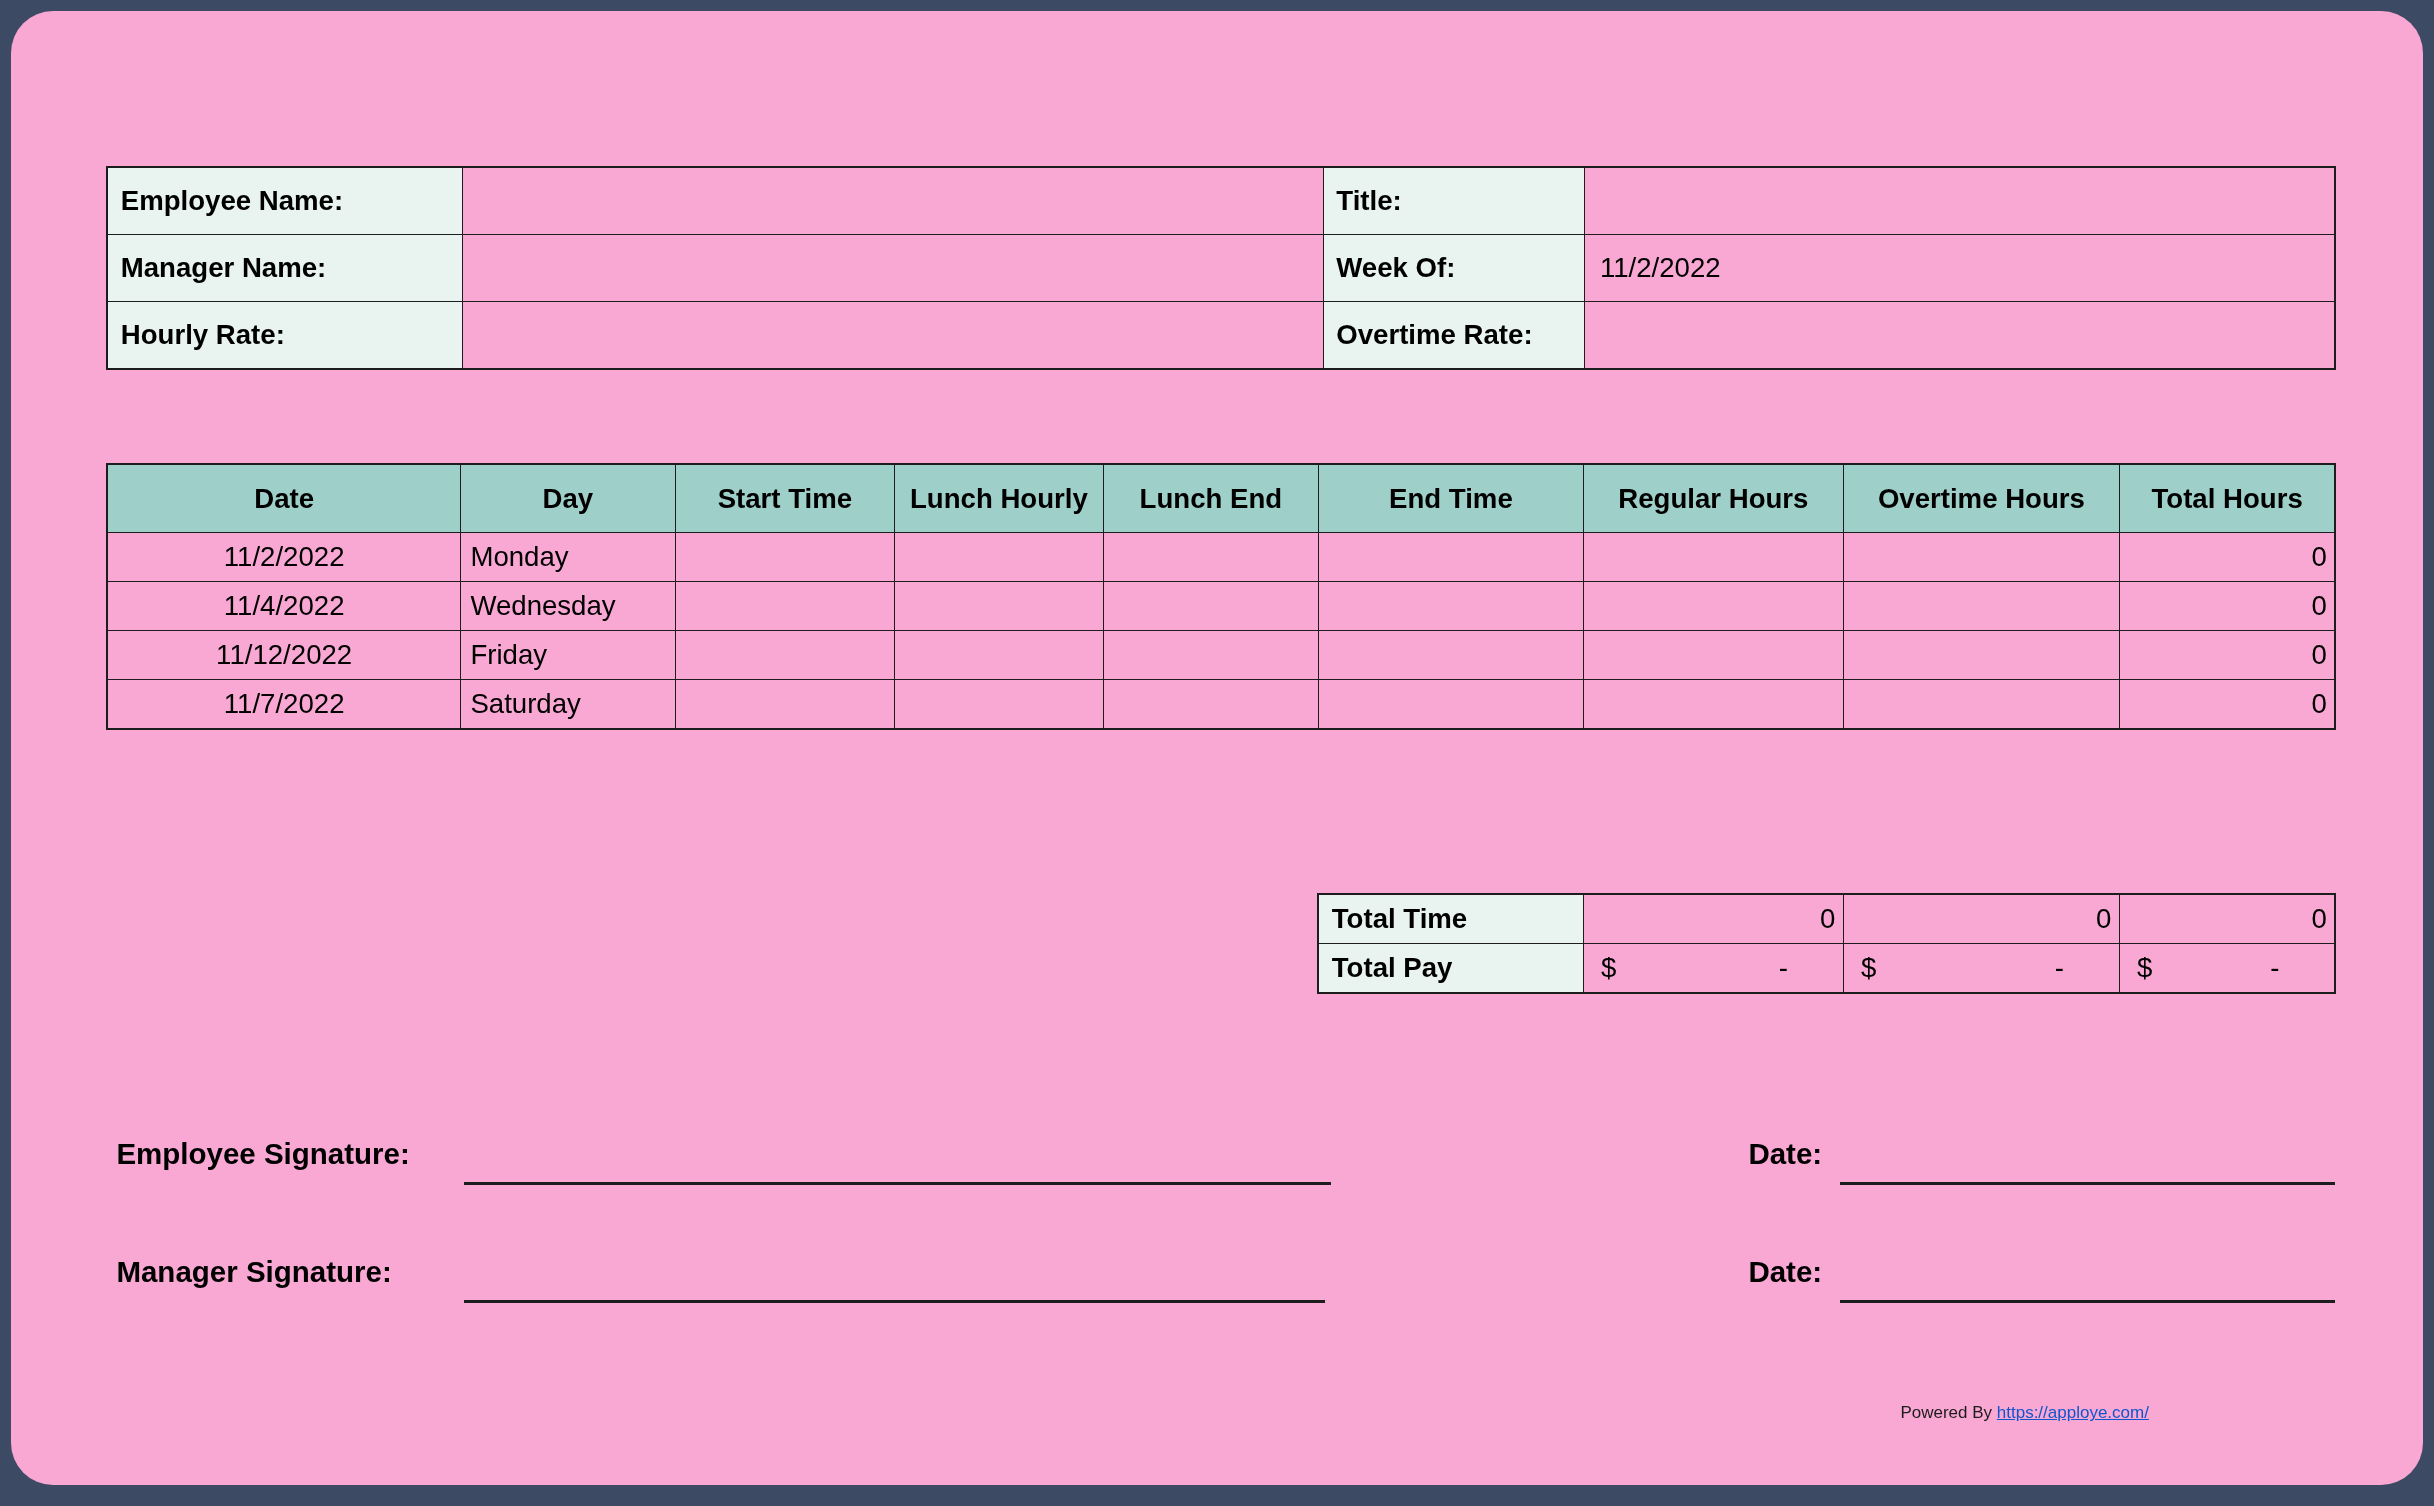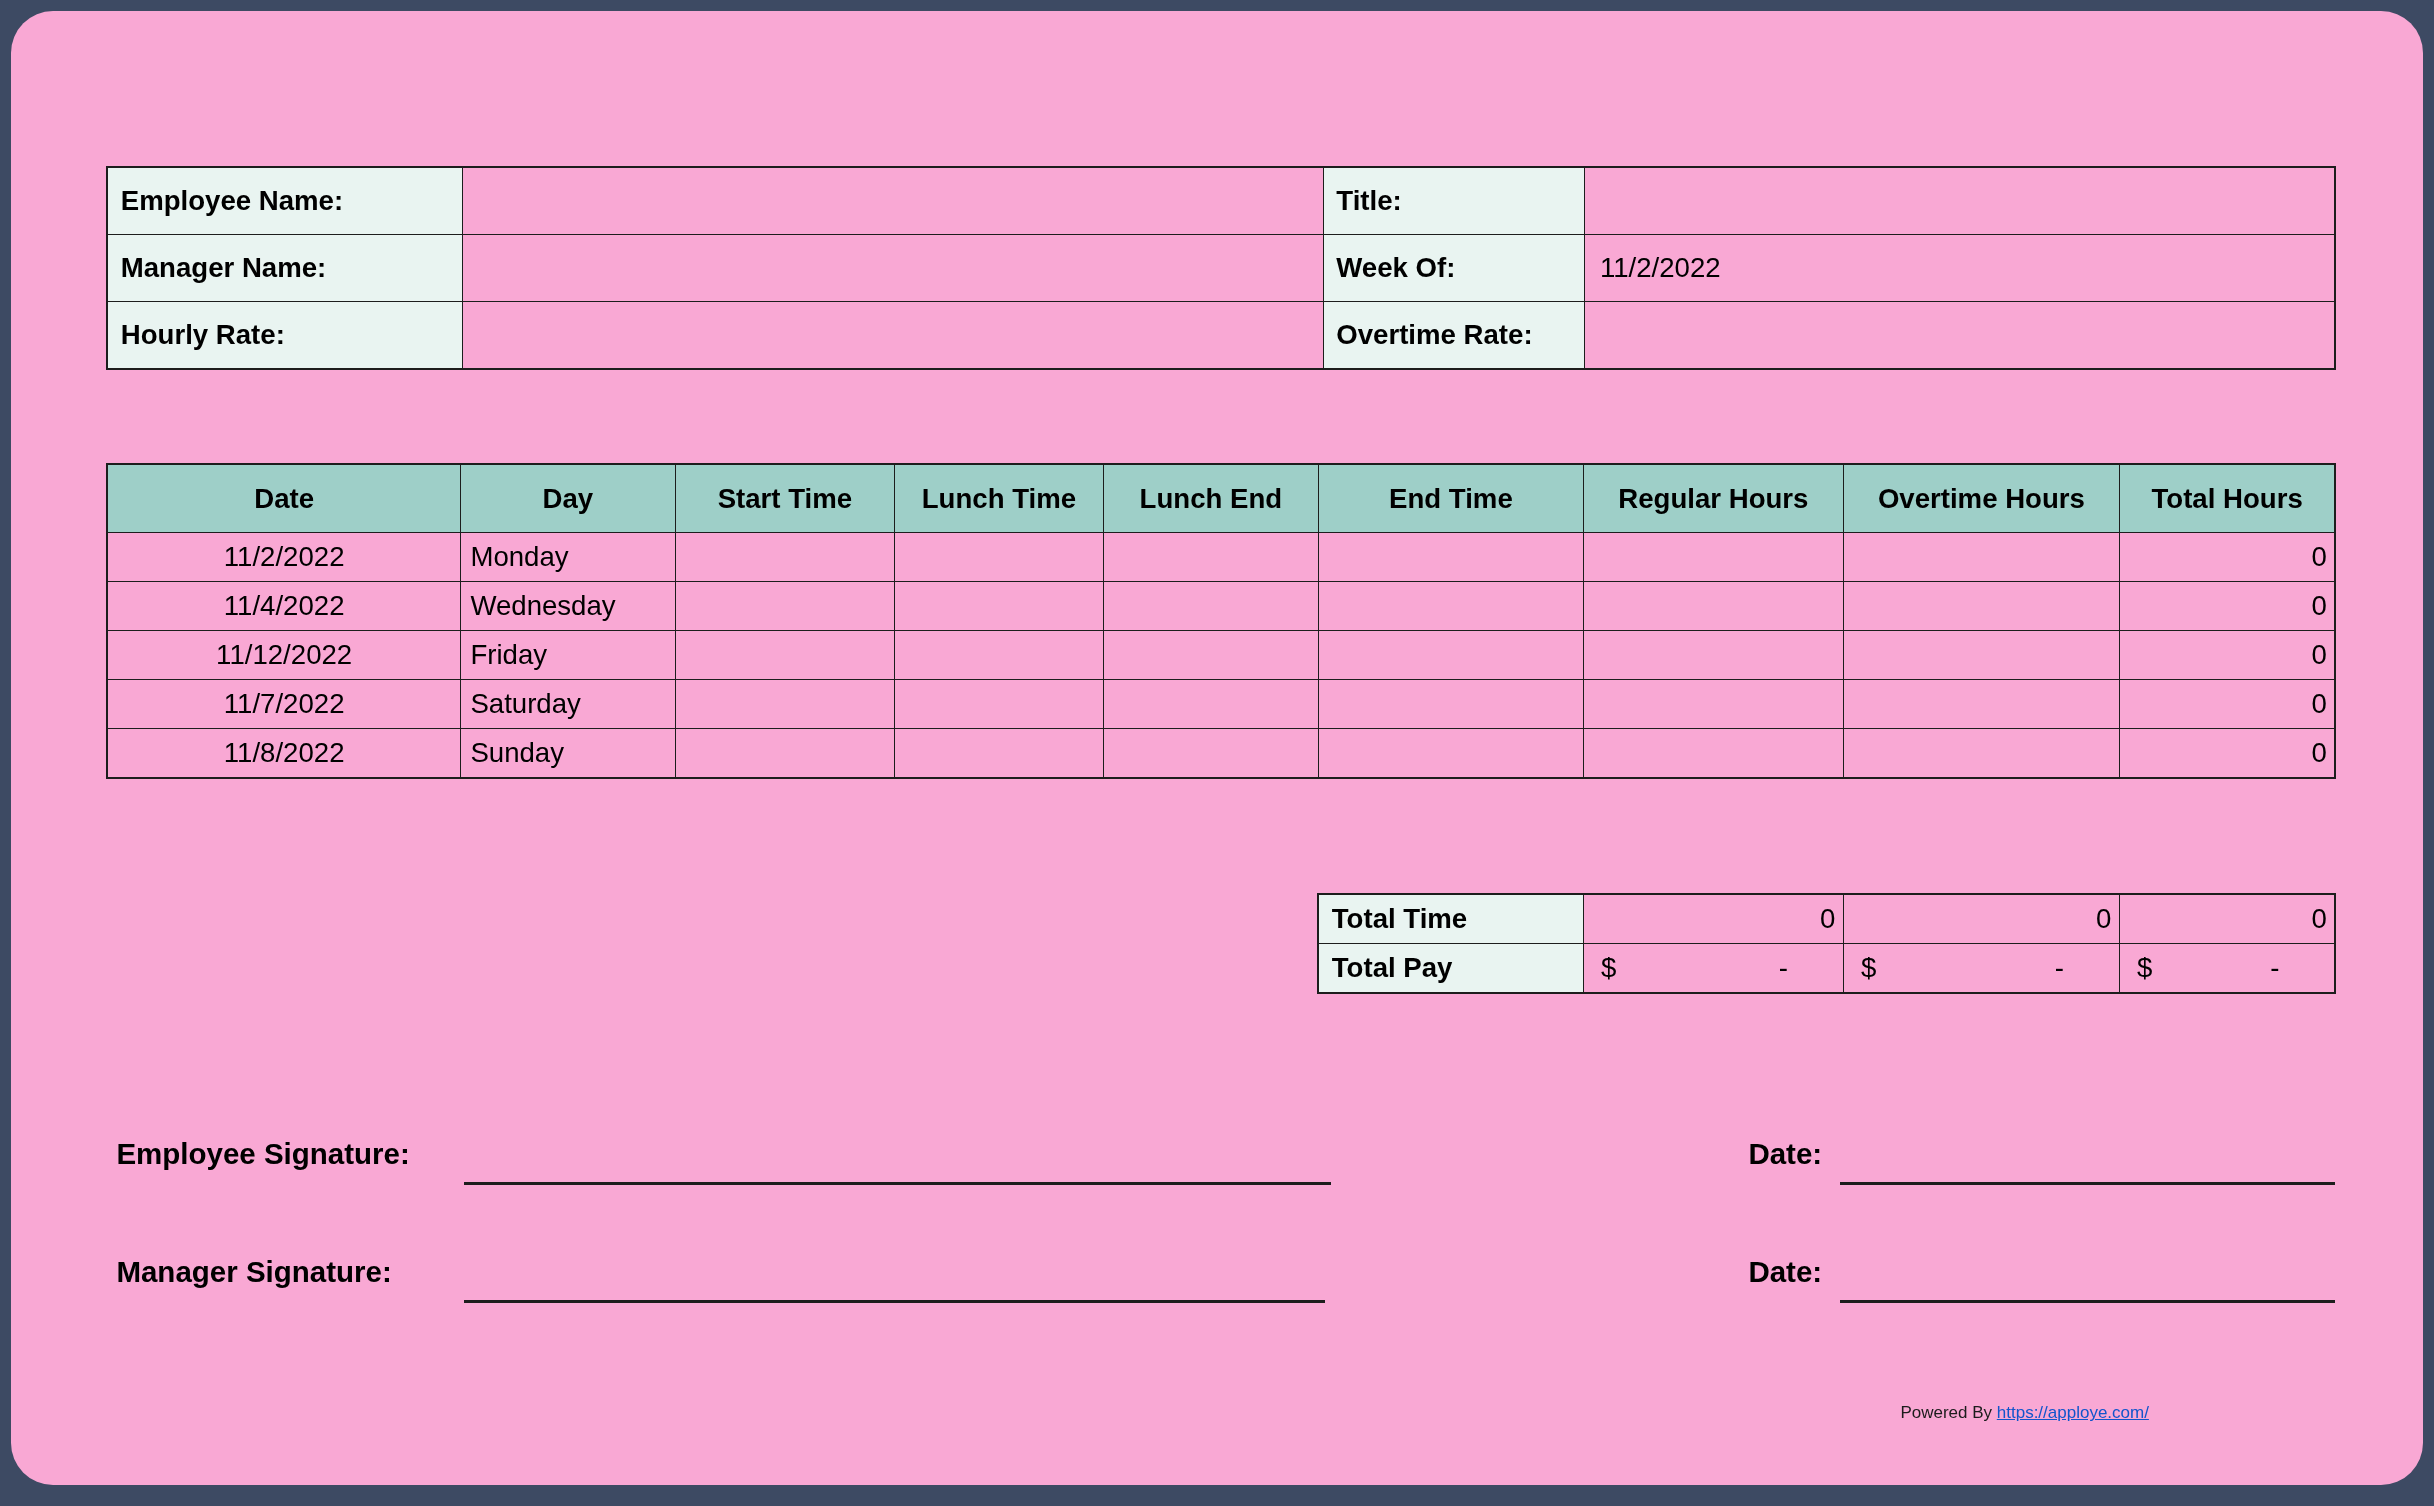--- a/index.html
+++ b/index.html
@@ -98,21 +98,21 @@
         <col style="width:265px">
         <col style="width:260px">
         <col style="width:276px">
         <col style="width:216px">
     </colgroup>
     <tbody>
         <tr>
       <th>Date</th>
       <th>Day</th>
       <th>Start Time</th>
-      <th>Lunch Time</th>
+      <th>Lunch Hourly</th>
       <th>Lunch End</th>
       <th>End Time</th>
       <th>Regular Hours</th>
       <th>Overtime Hours</th>
       <th>Total Hours</th>
     </tr>
     <tr>
       <td class="c-center">11/2/2022</td>
       <td class="c-left">Monday</td>
       <td></td>
@@ -141,31 +141,20 @@
       <td></td>
       <td></td>
       <td></td>
       <td></td>
       <td></td>
       <td class="c-num">0</td>
     </tr>
     <tr>
       <td class="c-center">11/7/2022</td>
       <td class="c-left">Saturday</td>
-      <td></td>
-      <td></td>
-      <td></td>
-      <td></td>
-      <td></td>
-      <td></td>
-      <td class="c-num">0</td>
-    </tr>
-    <tr>
-      <td class="c-center">11/8/2022</td>
-      <td class="c-left">Sunday</td>
       <td></td>
       <td></td>
       <td></td>
       <td></td>
       <td></td>
       <td></td>
       <td class="c-num">0</td>
     </tr>
   </tbody>
     </table>

